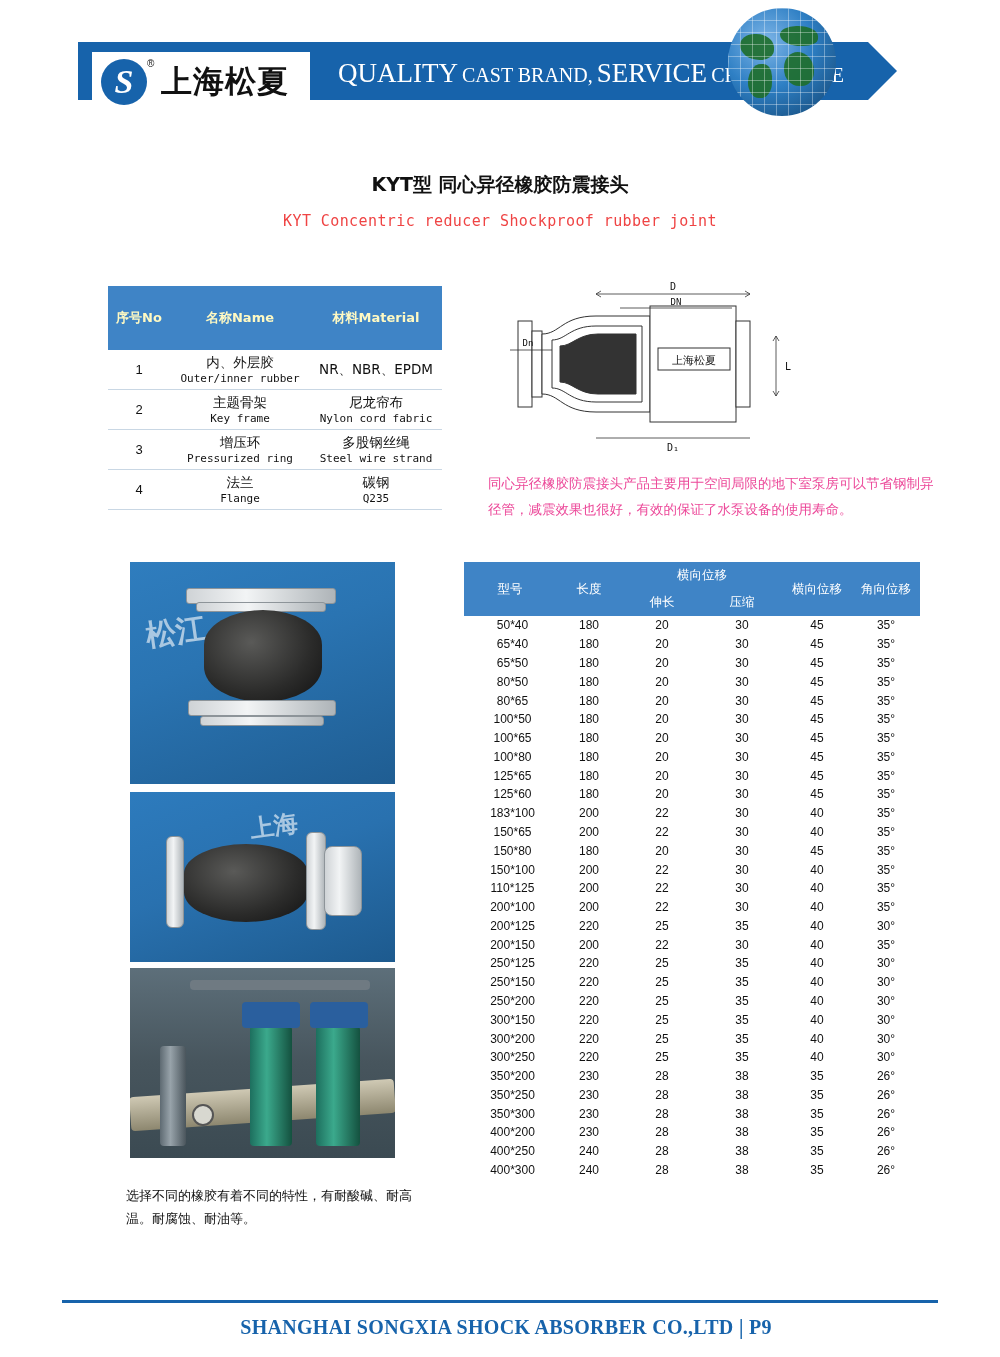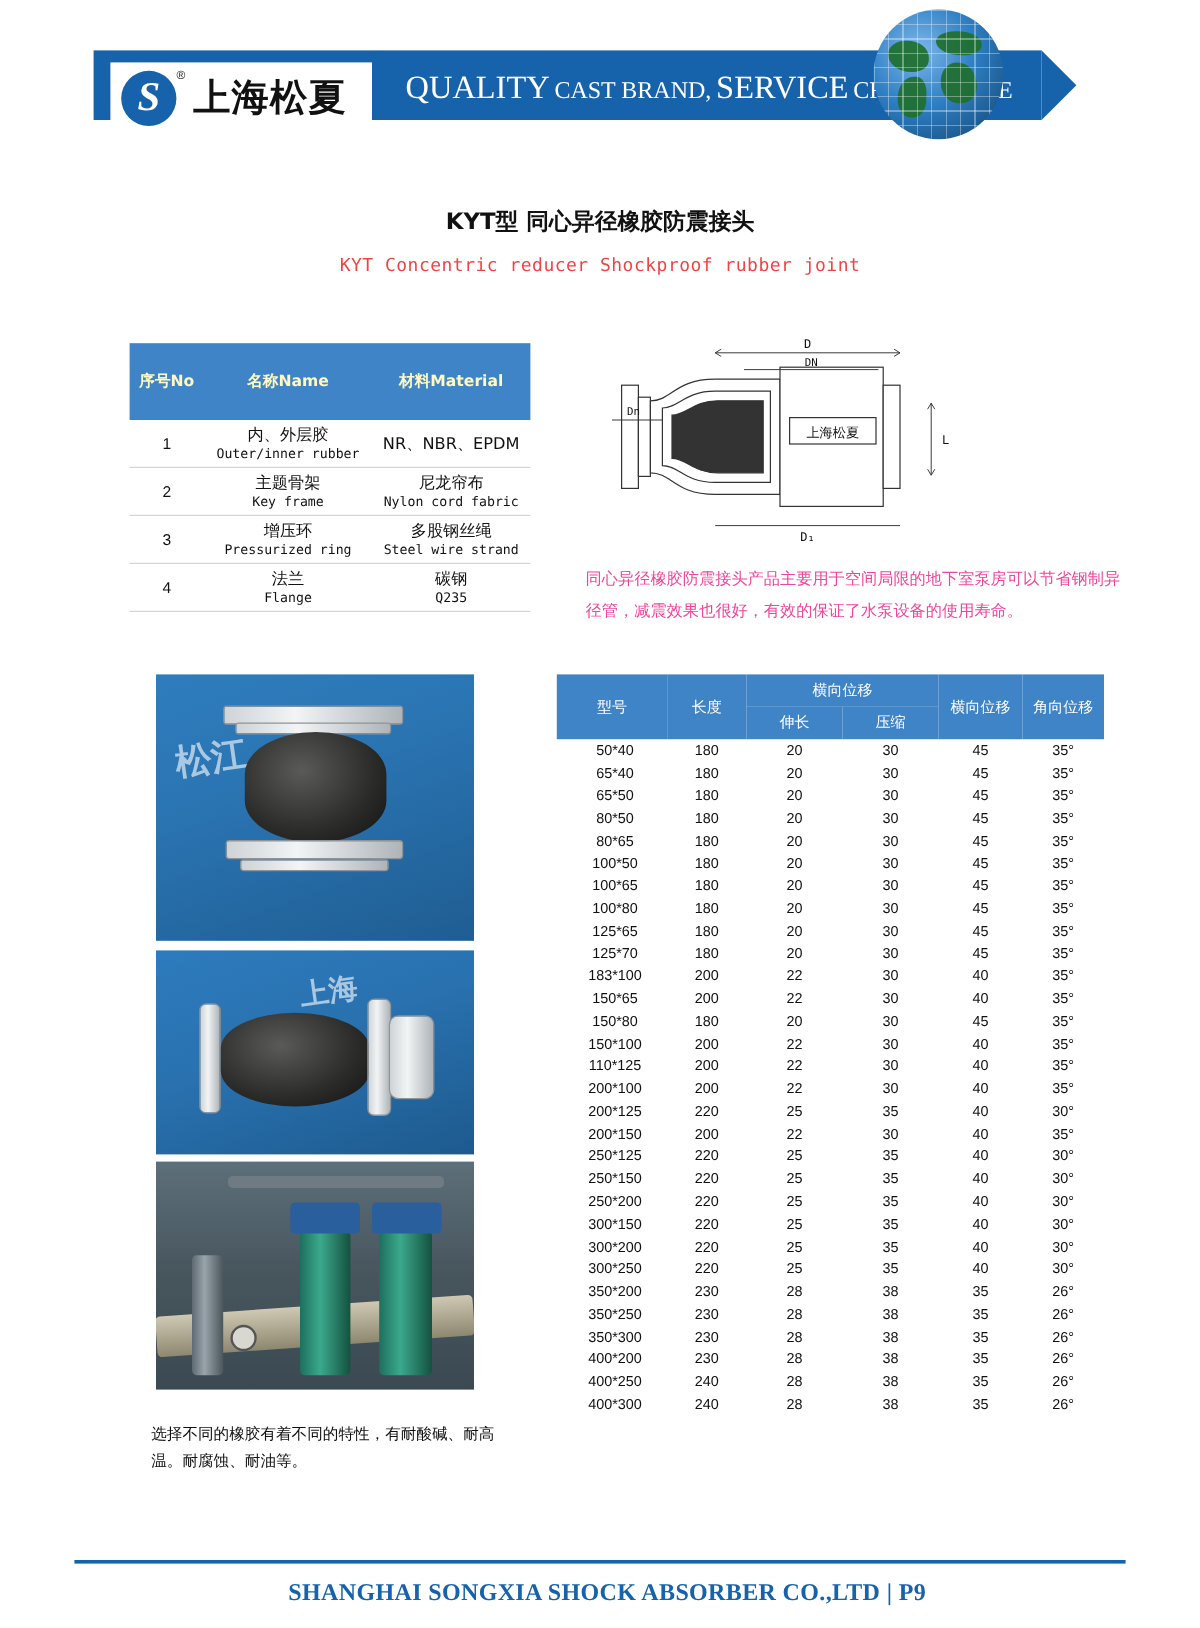--- a/index.html
+++ b/index.html
@@ -512,21 +512,21 @@
       </tr>
     <tr>
         <td class="model">125*65</td>
         <td>180</td>
         <td>20</td>
         <td>30</td>
         <td>45</td>
         <td>35°</td>
       </tr>
     <tr>
-        <td class="model">125*70</td>
+        <td class="model">125*60</td>
         <td>180</td>
         <td>20</td>
         <td>30</td>
         <td>45</td>
         <td>35°</td>
       </tr>
     <tr>
         <td class="model">183*100</td>
         <td>200</td>
         <td>22</td>

